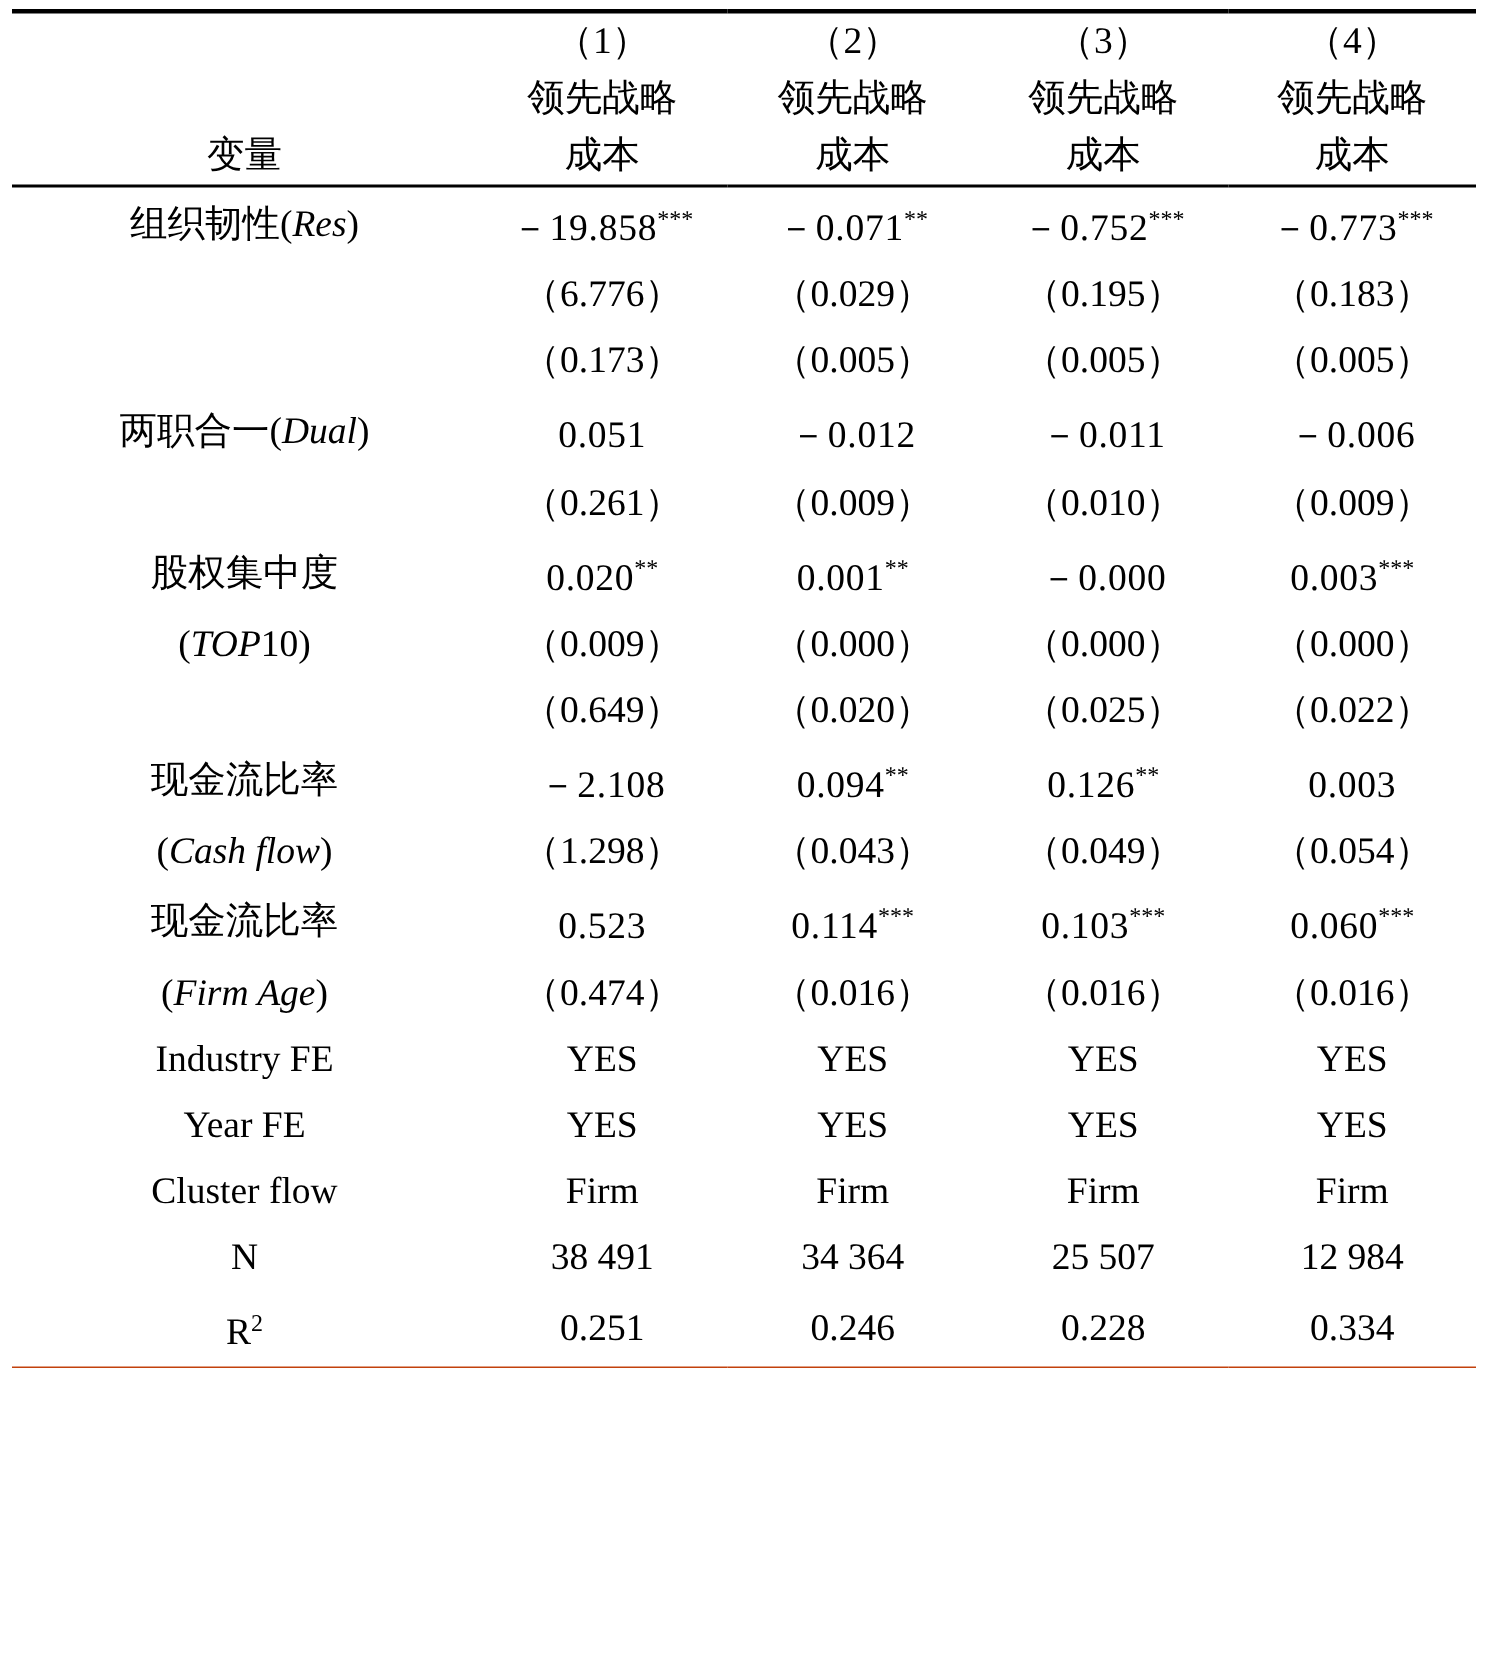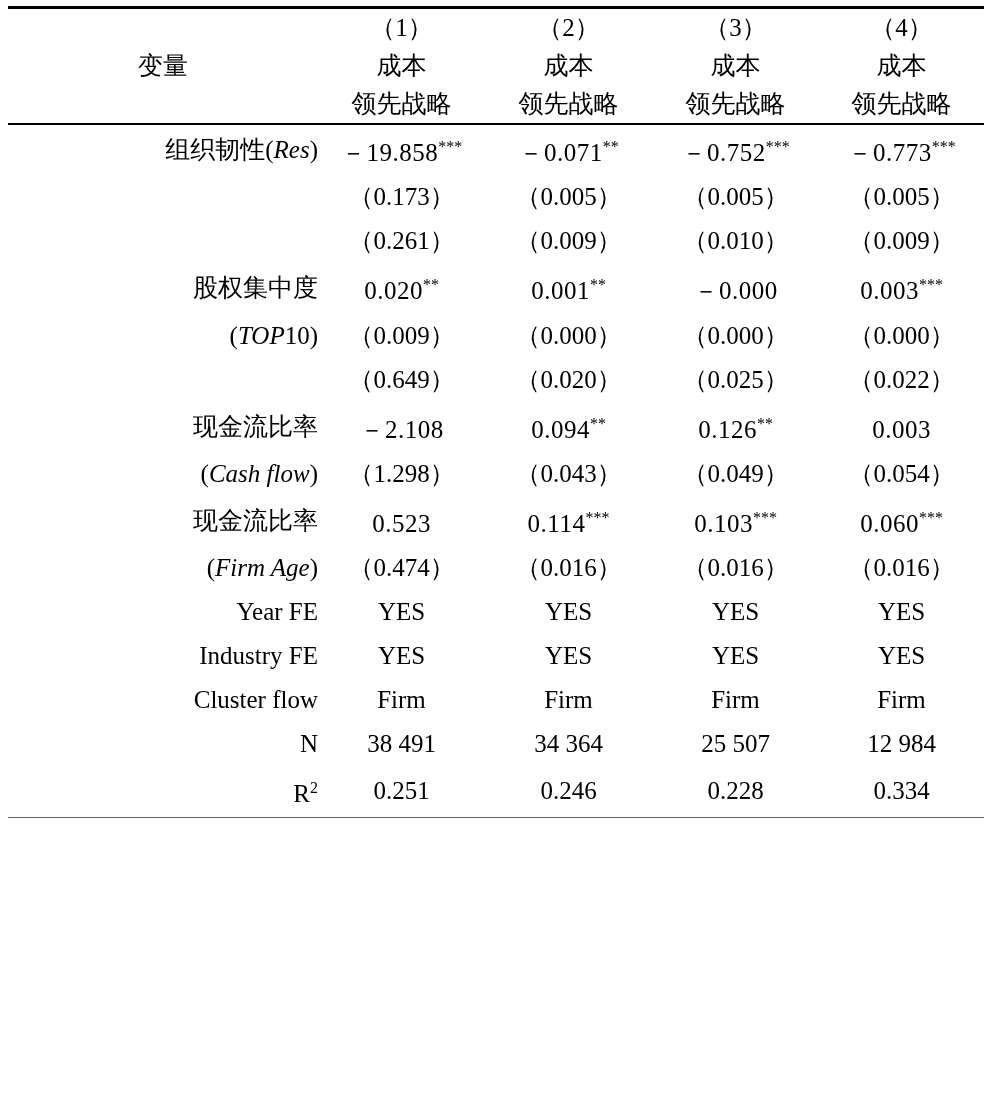--- a/index.html
+++ b/index.html
@@ -47,21 +47,21 @@
   .rule-bot td {
     border-bottom: 1px solid #c2410c;
   }
   .hcell {
     text-align: center;
     height: 38px;
     line-height: 38px;
     white-space: nowrap;
   }
   .lcell {
-    text-align: right;
+    text-align: center;
     height: 44px;
     line-height: 44px;
     white-space: nowrap;
     padding-left: 4px;
   }
   .vcell {
     text-align: center;
     height: 44px;
     line-height: 44px;
     white-space: nowrap;
@@ -107,51 +107,65 @@
 
       <tr class="rule-top">
         <td class="hcell"></td>
         <td class="hcell">（1）</td>
         <td class="hcell">（2）</td>
         <td class="hcell">（3）</td>
         <td class="hcell">（4）</td>
       </tr>
 
       <tr>
+        <td class="hcell"></td>
+        <td class="hcell">领先战略</td>
+        <td class="hcell">领先战略</td>
+        <td class="hcell">领先战略</td>
+        <td class="hcell">领先战略</td>
+      </tr>
+
+      <tr>
         <td class="hcell head-var">变量</td>
         <td class="hcell">成本</td>
         <td class="hcell">成本</td>
         <td class="hcell">成本</td>
         <td class="hcell">成本</td>
-      </tr>
-
-      <tr>
-        <td class="hcell"></td>
-        <td class="hcell">领先战略</td>
-        <td class="hcell">领先战略</td>
-        <td class="hcell">领先战略</td>
-        <td class="hcell">领先战略</td>
       </tr>
 
       <tr class="rule-mid">
         <td class="lcell varname"><span>组织韧性(</span><span class="ital">Res</span><span>)</span></td>
         <td class="vcell"><span class="num-sp">－19.858</span><span class="stars">***</span></td>
         <td class="vcell"><span class="num-sp">－0.071</span><span class="stars">**</span></td>
         <td class="vcell"><span class="num-sp">－0.752</span><span class="stars">***</span></td>
         <td class="vcell"><span class="num-sp">－0.773</span><span class="stars">***</span></td>
       </tr>
+      <tr>
+        <td class="lcell"></td>
+        <td class="vcell se">（6.776）</td>
+        <td class="vcell se">（0.029）</td>
+        <td class="vcell se">（0.195）</td>
+        <td class="vcell se">（0.183）</td>
+      </tr>
 
       <tr>
         <td class="lcell"></td>
         <td class="vcell se">（0.173）</td>
         <td class="vcell se">（0.005）</td>
         <td class="vcell se">（0.005）</td>
         <td class="vcell se">（0.005）</td>
       </tr>
 
+      <tr>
+        <td class="lcell varname"><span>两职合一(</span><span class="ital">Dual</span><span>)</span></td>
+        <td class="vcell"><span class="num-sp">0.051</span><span class="stars"></span></td>
+        <td class="vcell"><span class="num-sp">－0.012</span><span class="stars"></span></td>
+        <td class="vcell"><span class="num-sp">－0.011</span><span class="stars"></span></td>
+        <td class="vcell"><span class="num-sp">－0.006</span><span class="stars"></span></td>
+      </tr>
       <tr>
         <td class="lcell"></td>
         <td class="vcell se">（0.261）</td>
         <td class="vcell se">（0.009）</td>
         <td class="vcell se">（0.010）</td>
         <td class="vcell se">（0.009）</td>
       </tr>
 
       <tr>
         <td class="lcell varname"><span>股权集中度</span></td>
@@ -200,29 +214,29 @@
       </tr>
       <tr>
         <td class="lcell varname"><span>(</span><span class="ital">Firm Age</span><span>)</span></td>
         <td class="vcell se">（0.474）</td>
         <td class="vcell se">（0.016）</td>
         <td class="vcell se">（0.016）</td>
         <td class="vcell se">（0.016）</td>
       </tr>
 
       <tr>
+        <td class="lcell">Industry FE</td>
+        <td class="vcell">YES</td>
+        <td class="vcell">YES</td>
+        <td class="vcell">YES</td>
+        <td class="vcell">YES</td>
+      </tr>
+
+      <tr>
         <td class="lcell">Year FE</td>
-        <td class="vcell">YES</td>
-        <td class="vcell">YES</td>
-        <td class="vcell">YES</td>
-        <td class="vcell">YES</td>
-      </tr>
-
-      <tr>
-        <td class="lcell">Industry FE</td>
         <td class="vcell">YES</td>
         <td class="vcell">YES</td>
         <td class="vcell">YES</td>
         <td class="vcell">YES</td>
       </tr>
 
       <tr>
         <td class="lcell">Cluster flow</td>
         <td class="vcell">Firm</td>
         <td class="vcell">Firm</td>

